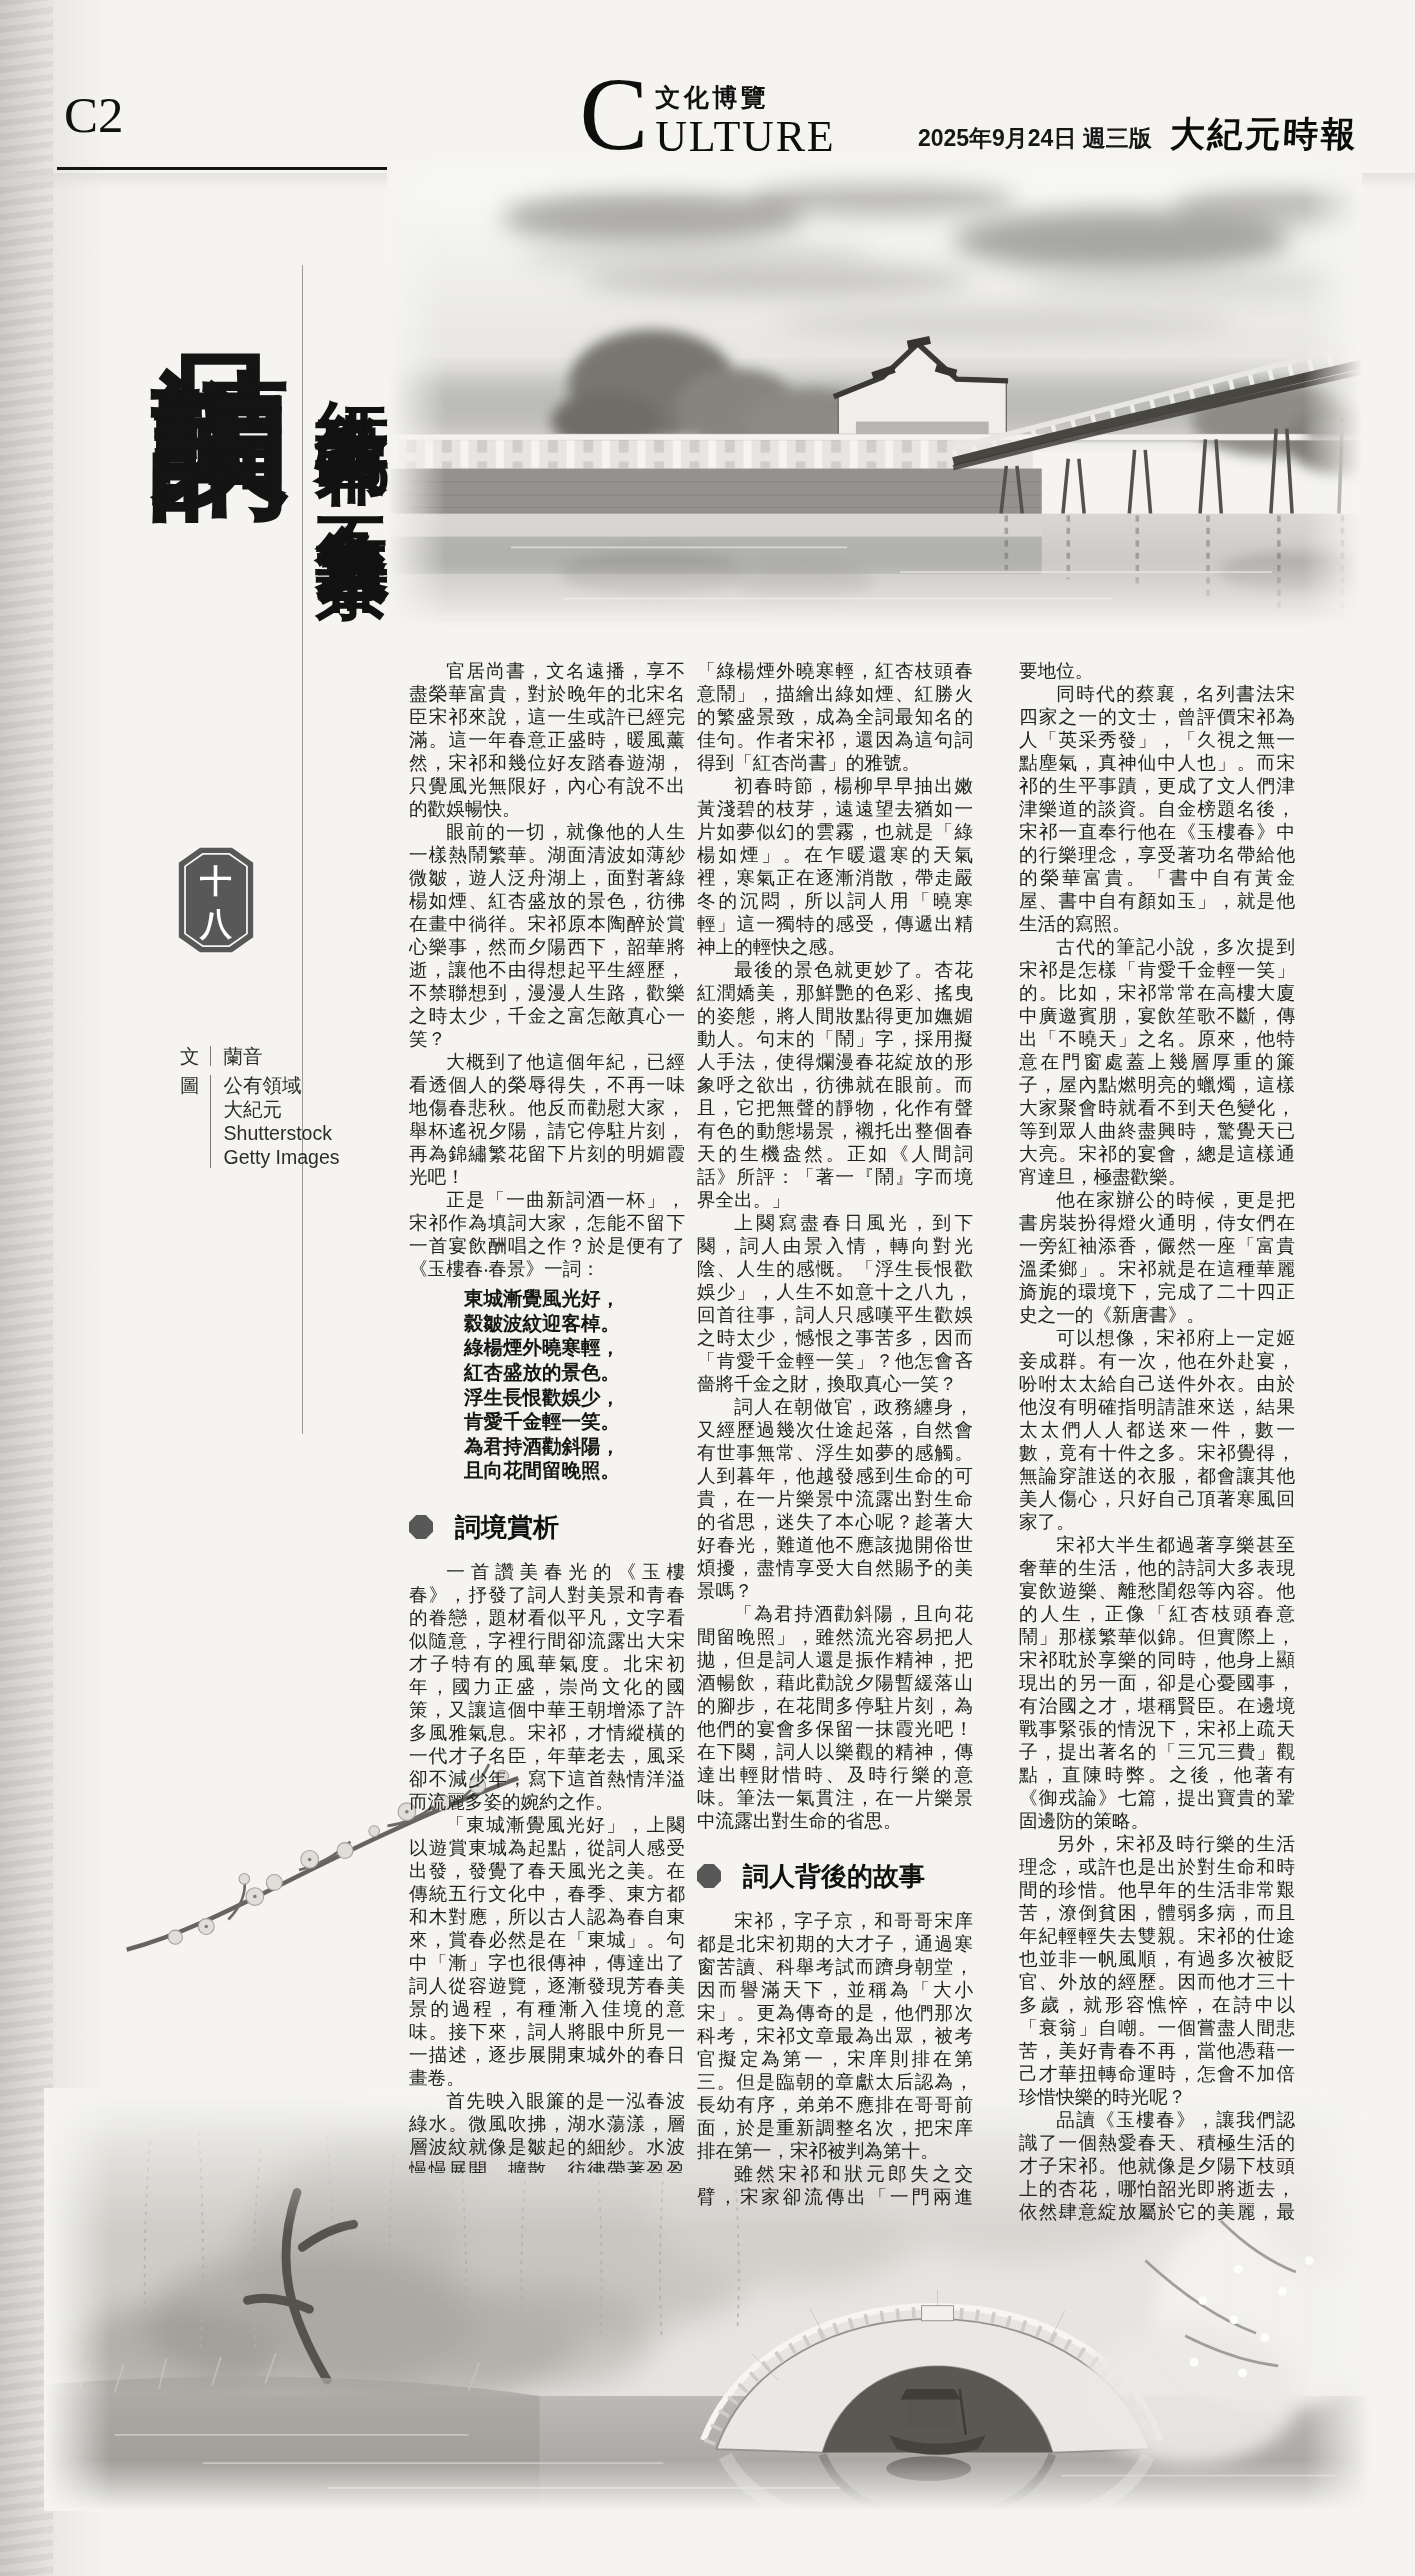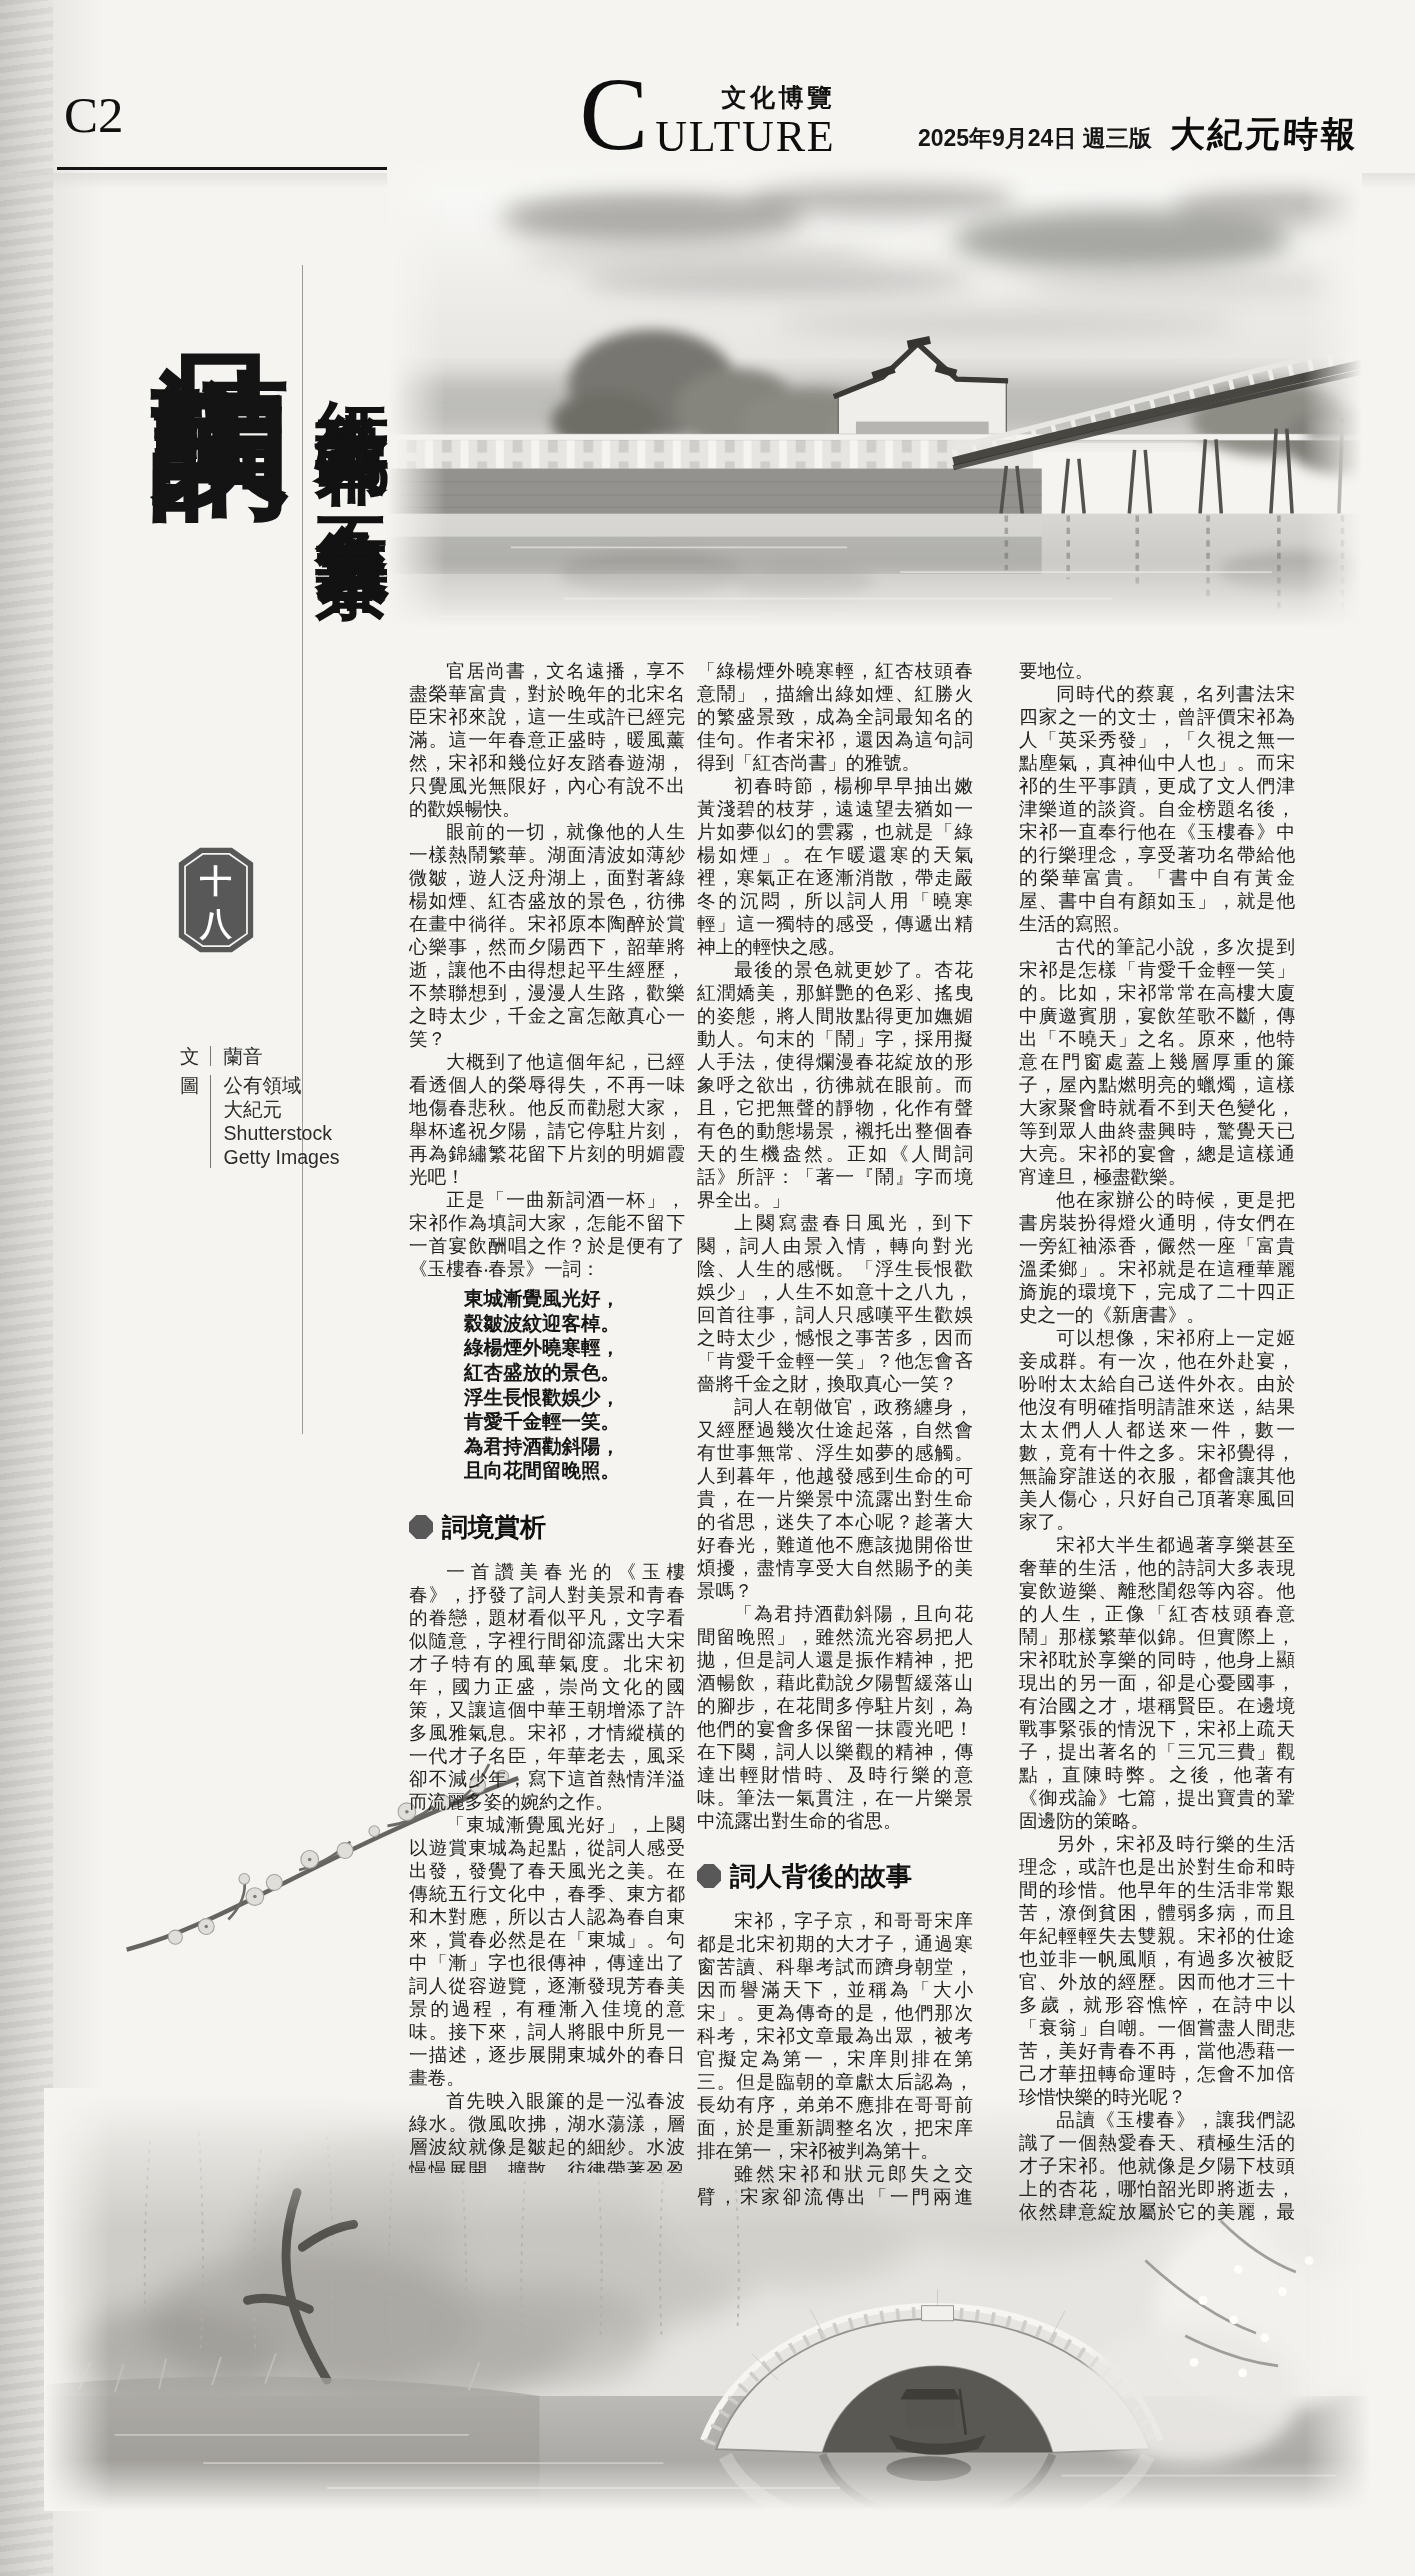--- a/index.html
+++ b/index.html
@@ -19,21 +19,21 @@
     background:repeating-linear-gradient(173deg,rgba(120,118,114,.12) 0 6.2px,rgba(200,198,194,.10) 6.2px 13.3px);
   }
   .paper-band{
     position:absolute;left:0;right:0;top:173px;height:16px;z-index:0;
     background:linear-gradient(#d7d5d1,rgba(245,244,240,0));opacity:.55;
   }
   
   .pageno{position:absolute;left:64px;top:90px;font-size:51px;line-height:1;color:#101010;text-align:right;}
   .logo{position:absolute;left:50%;transform:translateX(-50%);top:69px;display:flex;align-items:flex-start;}
   .logo-c{font-size:103px;line-height:.88;color:#0e0e0e;}
-  .logo-right{display:flex;flex-direction:column;margin-left:7px;padding-top:12.4px;text-align:right;}
+  .logo-right{display:flex;flex-direction:column;margin-left:7px;padding-top:12.4px;}
   .logo-zh{font-family:"Liberation Sans","DejaVu Sans",sans-serif;font-weight:700;font-size:25px;letter-spacing:3.5px;color:#111;}
   .logo-en{font-size:44px;line-height:1.05;letter-spacing:1.8px;color:#0e0e0e;}
   .dateline{position:absolute;right:57px;top:111px;display:flex;align-items:baseline;gap:17.7px;}
   .date-text{font-family:"Liberation Sans","DejaVu Sans",sans-serif;font-weight:700;font-size:23px;color:#161616;margin-left:20px;}
   .masthead{font-weight:900;font-size:35px;letter-spacing:2.7px;color:#0c0c0c;transform:skewX(-3deg);}
   .header-rule{position:absolute;left:57px;right:57px;top:167px;height:2.7px;background:#151515;}
   
   .main-title{
     position:absolute;left:147px;top:244px;z-index:2;
     writing-mode:vertical-rl;text-orientation:upright;
@@ -71,21 +71,21 @@
     font-size:18.6px;line-height:23px;text-align:justify;color:#222;
   }
   #col1{left:409px;height:1514px;overflow:hidden;}
   #col2{left:697px;height:1550px;overflow:hidden;}
   #col3{left:1019px;height:1564px;overflow:hidden;}
   .col p{margin:0;text-indent:2em;}
   .col p.cont{text-indent:0;}
   .poem{margin:6.2px 0 8px 55px;font-family:"Liberation Sans","DejaVu Sans",sans-serif;
     font-weight:700;font-size:19.5px;line-height:24.6px;color:#161616;}
   .poem span{display:block;text-indent:0;}
-  .sec-head{display:flex;align-items:center;gap:9px;margin:31px 0 20.3px;
+  .sec-head{display:flex;align-items:center;gap:22px;margin:31px 0 20.3px;
     font-family:"Liberation Sans","DejaVu Sans",sans-serif;font-weight:700;font-size:26px;line-height:1;color:#101010;}
   .octagon{width:24px;height:24px;background:#585858;flex-shrink:0;
     clip-path:polygon(30% 0,70% 0,100% 30%,100% 70%,70% 100%,30% 100%,0 70%,0 30%);}
 </style>
 </head>
 <body>
 
 <div class="texture-left"></div>
 <div class="texture-left2"></div>
 <div class="paper-band"></div>

